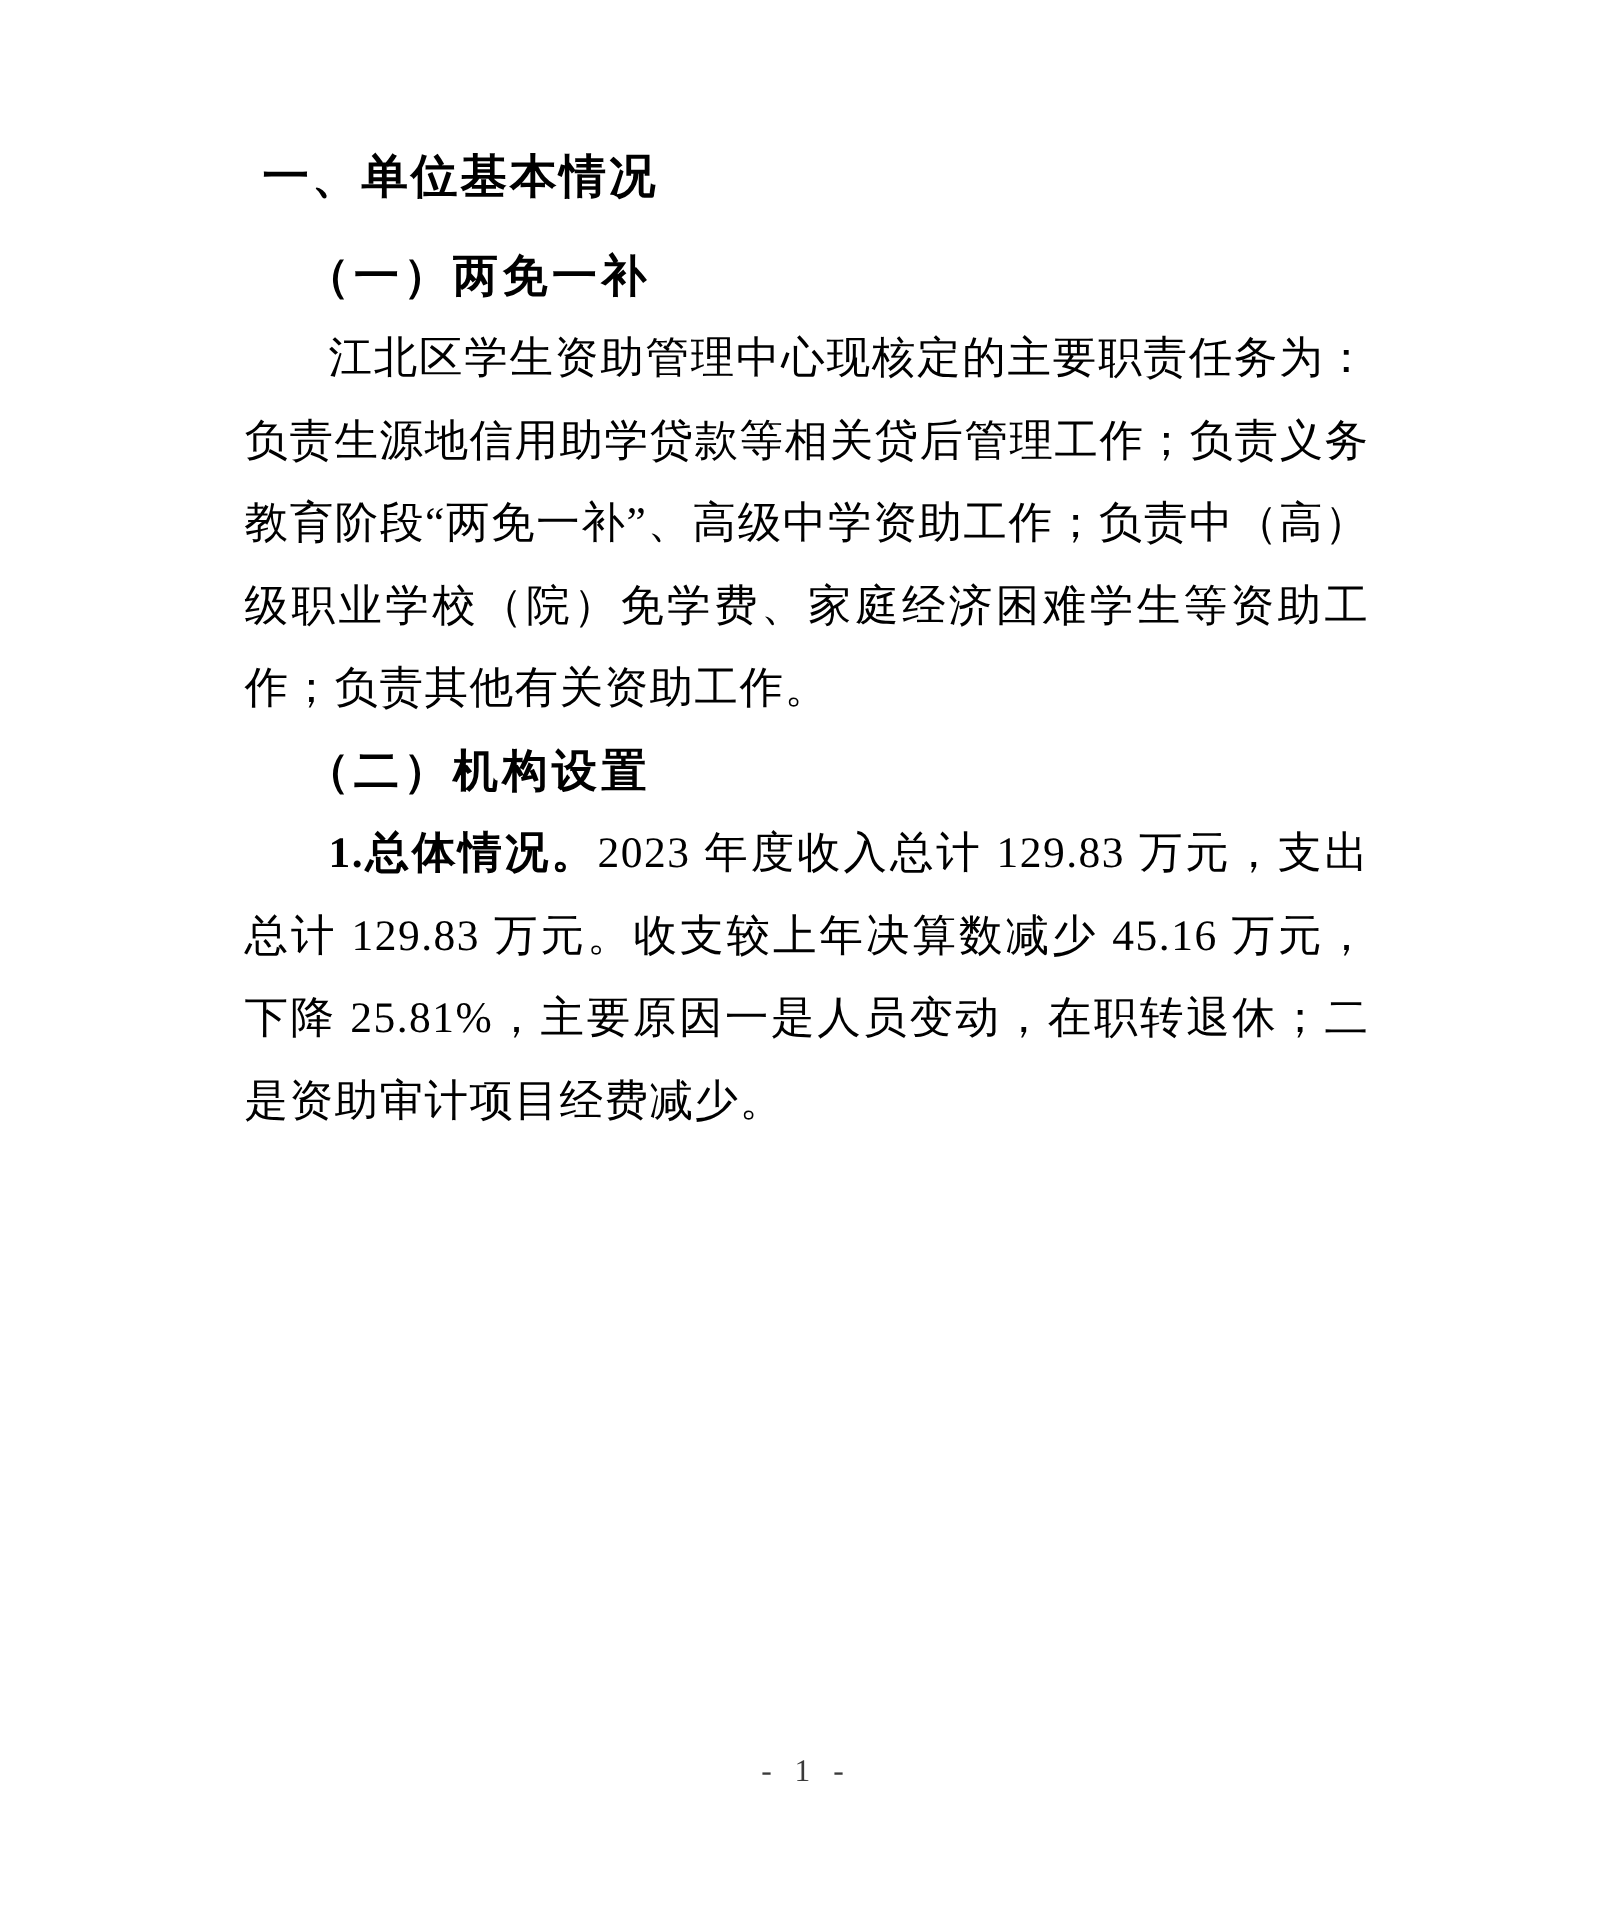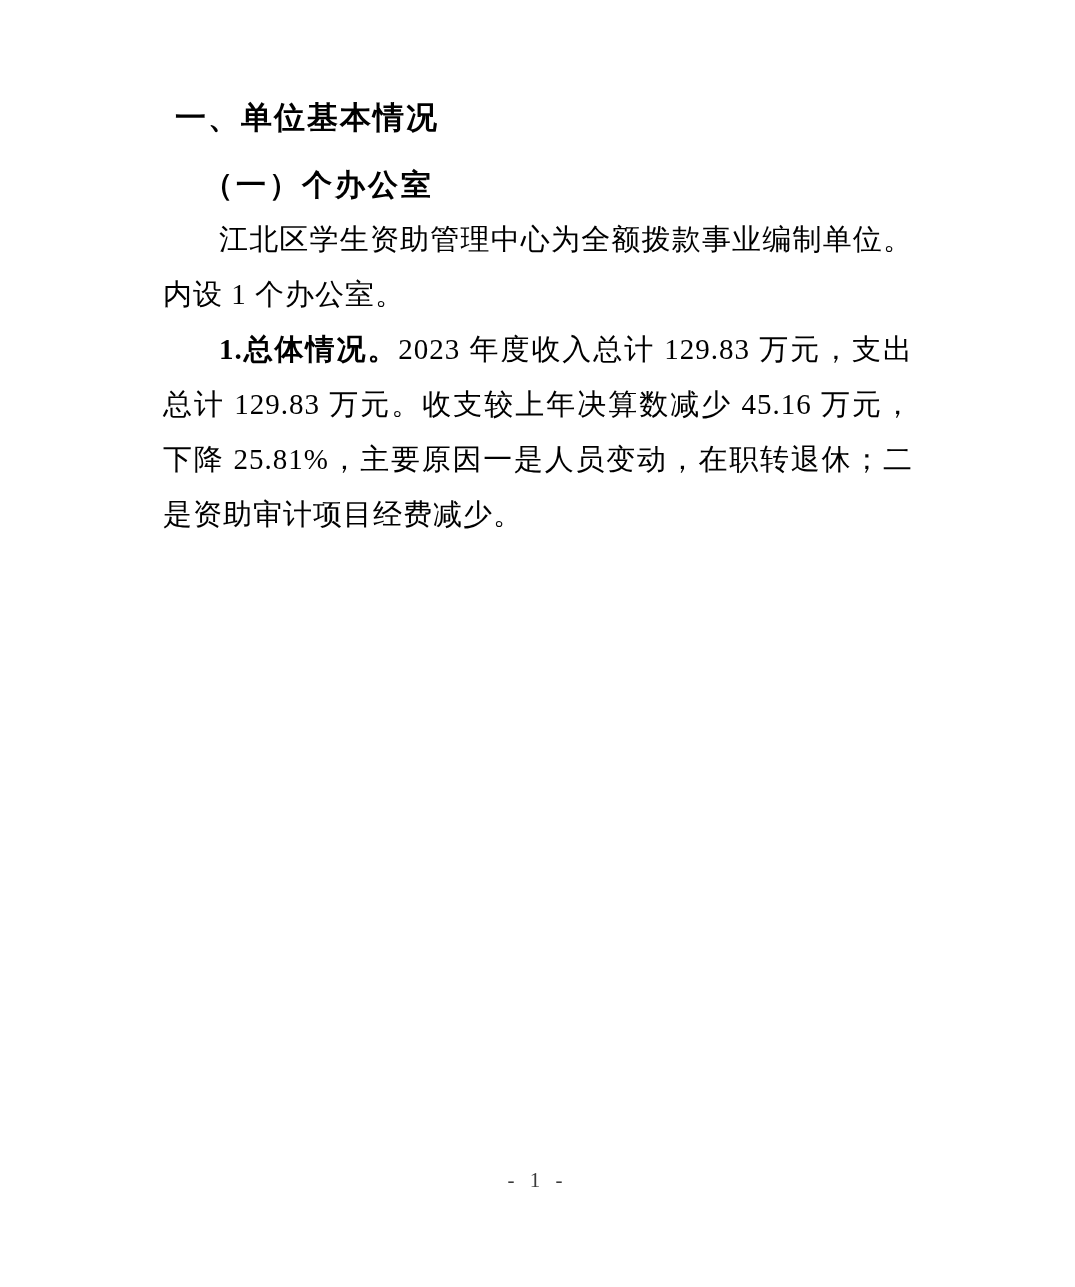--- a/index.html
+++ b/index.html
@@ -65,25 +65,26 @@
     letter-spacing: 5px;
   }
 </style>
 </head>
 <body>
 
 <div class="page">
 
   <h1 class="h1">一、单位基本情况</h1>
 
-  <h2 class="h2">（一）个办公室</h2>
+  <h2 class="h2">（一）两免一补</h2>
 
+  <p class="para">江北区学生资助管理中心现核定的主要职责任务为：负责生源地信用助学贷款等相关贷后管理工作；负责义务教育阶段“两免一补”、高级中学资助工作；负责中（高）级职业学校（院）免学费、家庭经济困难学生等资助工作；负责其他有关资助工作。</p>
 
+  <h2 class="h2">（二）机构设置</h2>
 
-  <p class="para">江北区学生资助管理中心为全额拨款事业编制单位。内设 1 个办公室。</p>
 
 
 
   <p class="para"><span class="lead">1.总体情况。</span><span>2023 年度收入总计 129.83 万元，支出总计 129.83 万元。收支较上年决算数减少 45.16 万元，下降 25.81%，主要原因一是人员变动，在职转退休；二是资助审计项目经费减少。</span></p>
 
 
 </div>
 
 <div class="footer">- 1 -</div>
 

